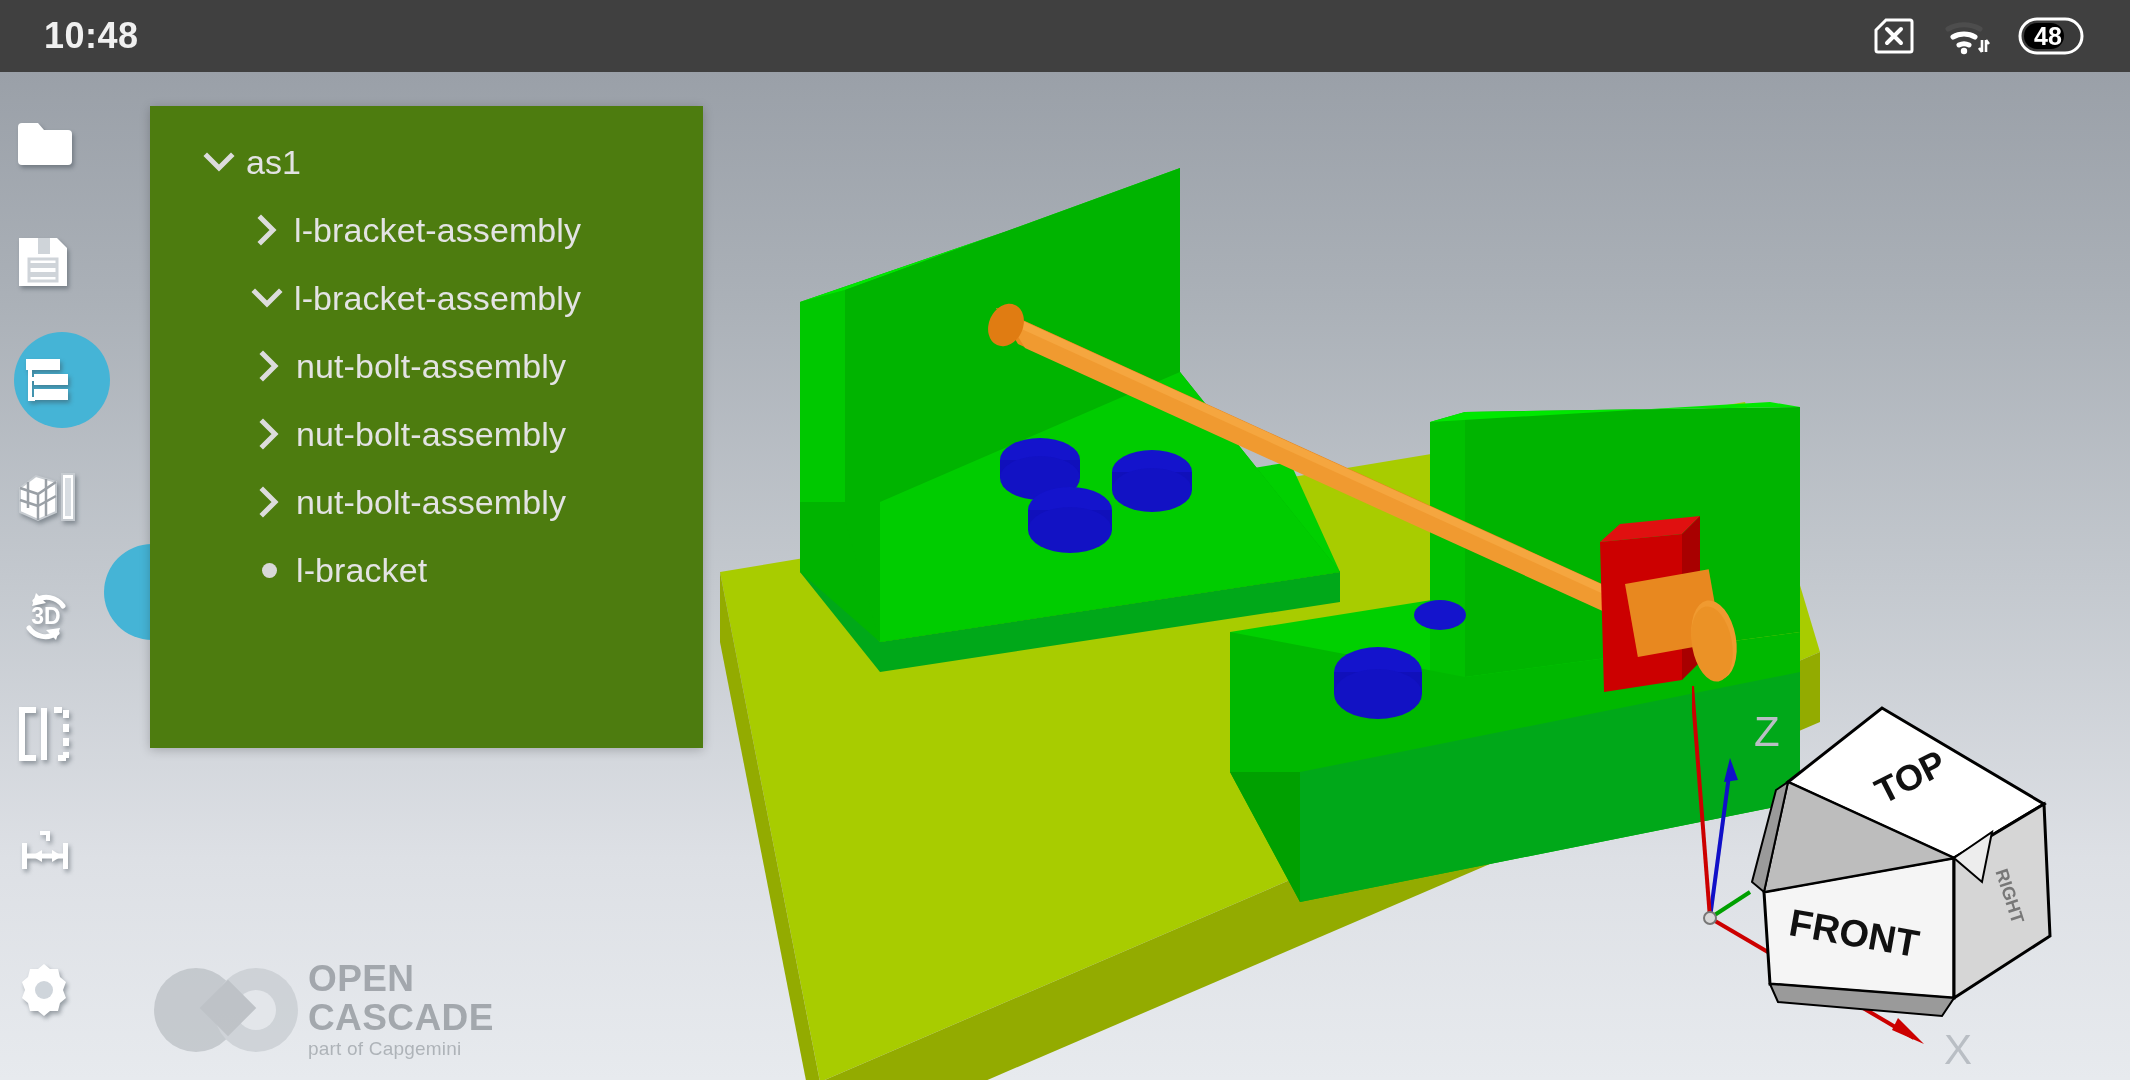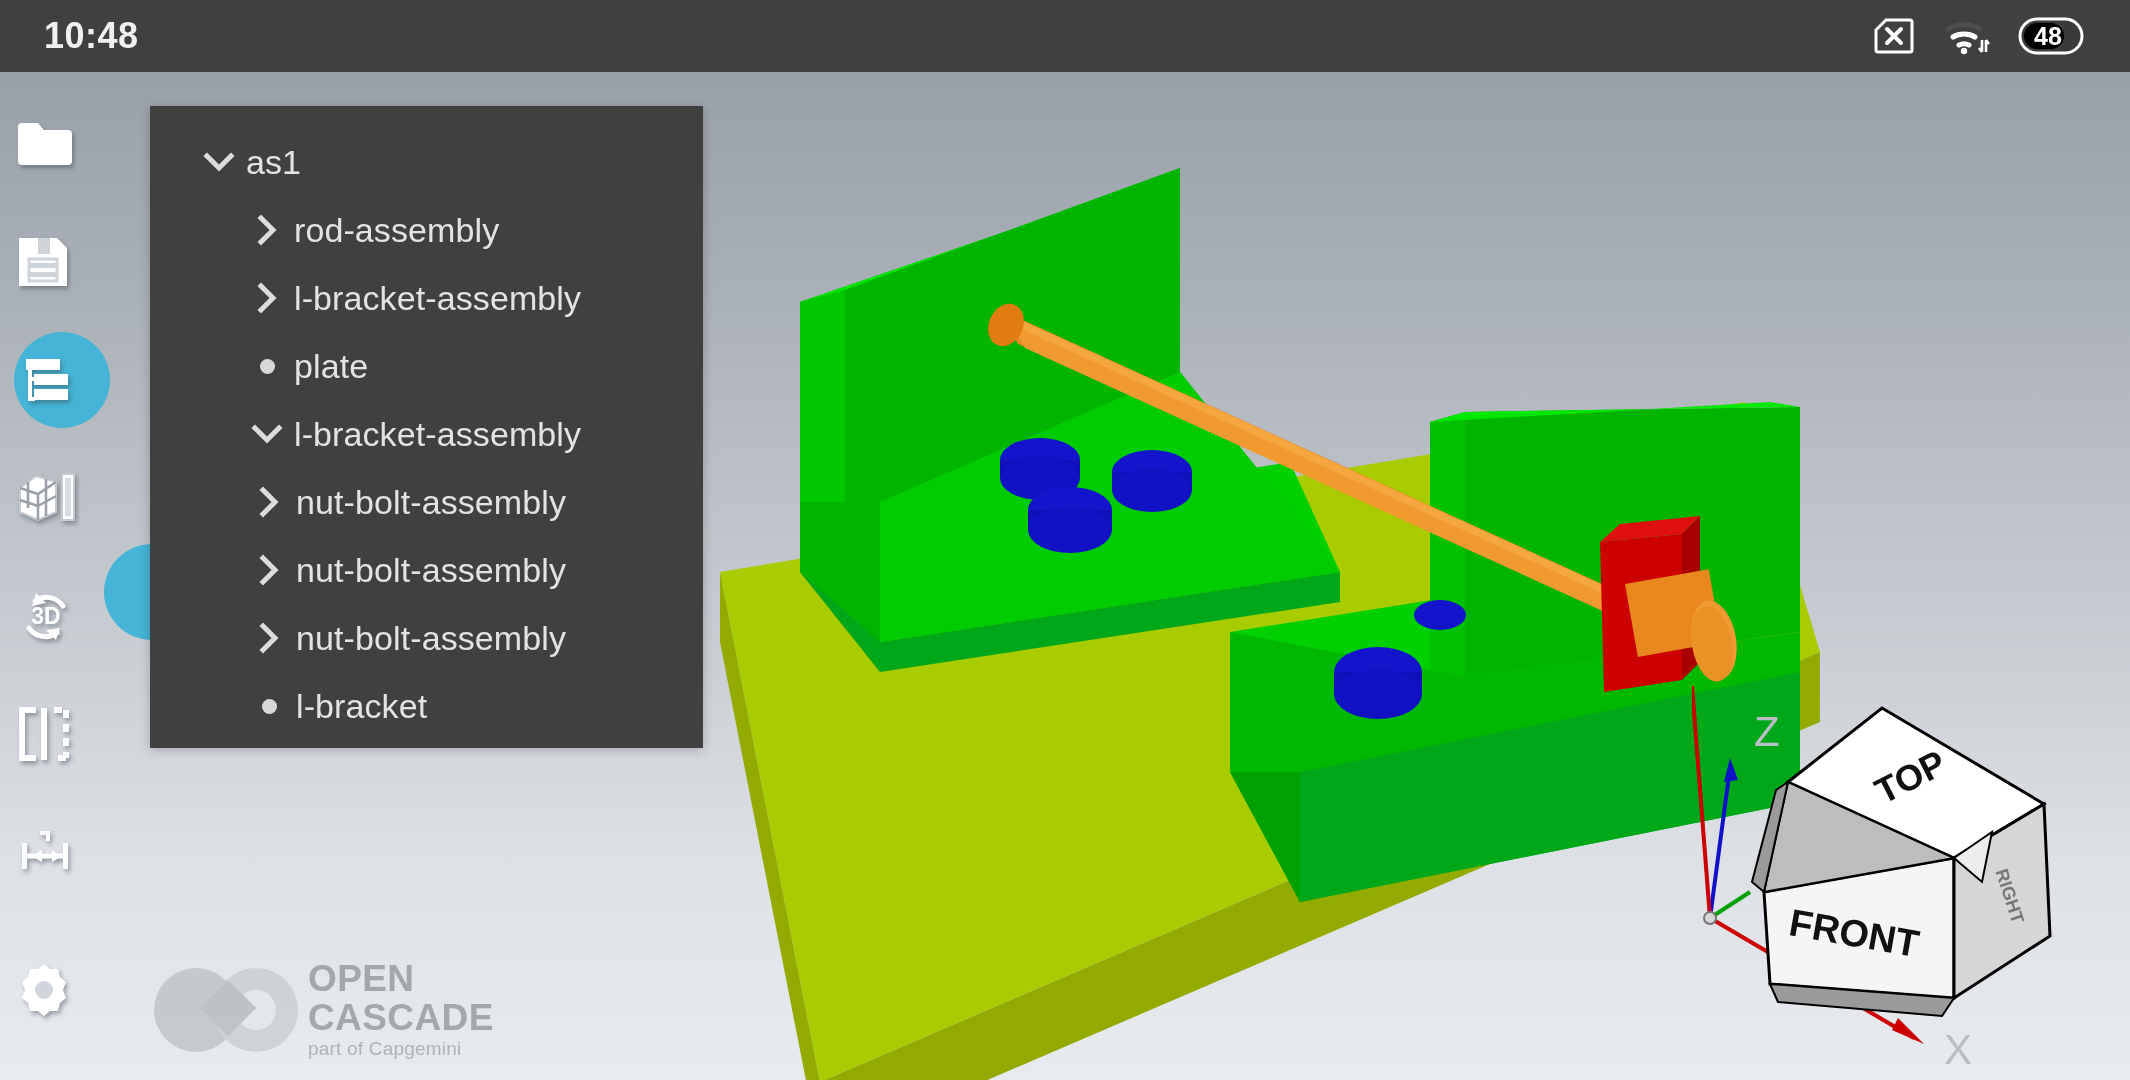--- a/index.html
+++ b/index.html
@@ -31,21 +31,21 @@
   .tool svg, .tool .glyph { position:relative; z-index:1;
     filter:drop-shadow(2px 3px 2px rgba(60,70,80,.45)); }
   .spacer { flex:1 1 auto; }
 
   
   #hidden-active { position:absolute; left:104px; top:544px; width:96px;
     height:96px; border-radius:50%; background:#45b4d6; z-index:25; }
 
   
   #tree { position:absolute; left:150px; top:106px; width:553px; height:642px;
-    background:#404040; z-index:40; padding:22px 0 18px 0;
+    background:#4d7c0f; z-index:40; padding:22px 0 18px 0;
     box-shadow:0 2px 10px rgba(0,0,0,.22); overflow:hidden; }
   .node { display:flex; align-items:center; height:68px; cursor:default; }
   .node .mark { width:54px; flex:0 0 54px; display:flex;
     align-items:center; justify-content:center; }
   .node .label { color:#e3e3e3; font-size:34px; white-space:nowrap;
     letter-spacing:.1px; }
   .chev { display:block; }
   .dot { width:15px; height:15px; border-radius:50%; background:#d8d8d8; }
   .d0 { padding-left:42px; } .d1 { padding-left:90px; } .d2 { padding-left:92px; }
 
@@ -270,35 +270,21 @@
           </svg>
         </span>
         <span class="label">as1</span>
       </div>
       <div class="node d1">
         <span class="mark">
           <svg class="chev" width="28" height="34" viewBox="0 0 28 34">
             <path d="M8 5 L20 17 L8 29" fill="none" stroke="#dcdcdc" stroke-width="5" stroke-linecap="square"></path>
           </svg>
         </span>
-        <span class="label">rod-assembly</span>
-      </div>
-      <div class="node d1">
-        <span class="mark">
-          <svg class="chev" width="28" height="34" viewBox="0 0 28 34">
-            <path d="M8 5 L20 17 L8 29" fill="none" stroke="#dcdcdc" stroke-width="5" stroke-linecap="square"></path>
-          </svg>
-        </span>
         <span class="label">l-bracket-assembly</span>
-      </div>
-      <div class="node d1">
-        <span class="mark">
-          <span class="dot"></span>
-        </span>
-        <span class="label">plate</span>
       </div>
       <div class="node d1">
         <span class="mark">
           <svg class="chev" width="34" height="28" viewBox="0 0 34 28">
             <path d="M5 8 L17 20 L29 8" fill="none" stroke="#dcdcdc" stroke-width="5" stroke-linecap="square"></path>
           </svg>
         </span>
         <span class="label">l-bracket-assembly</span>
       </div>
       <div class="node d2">

